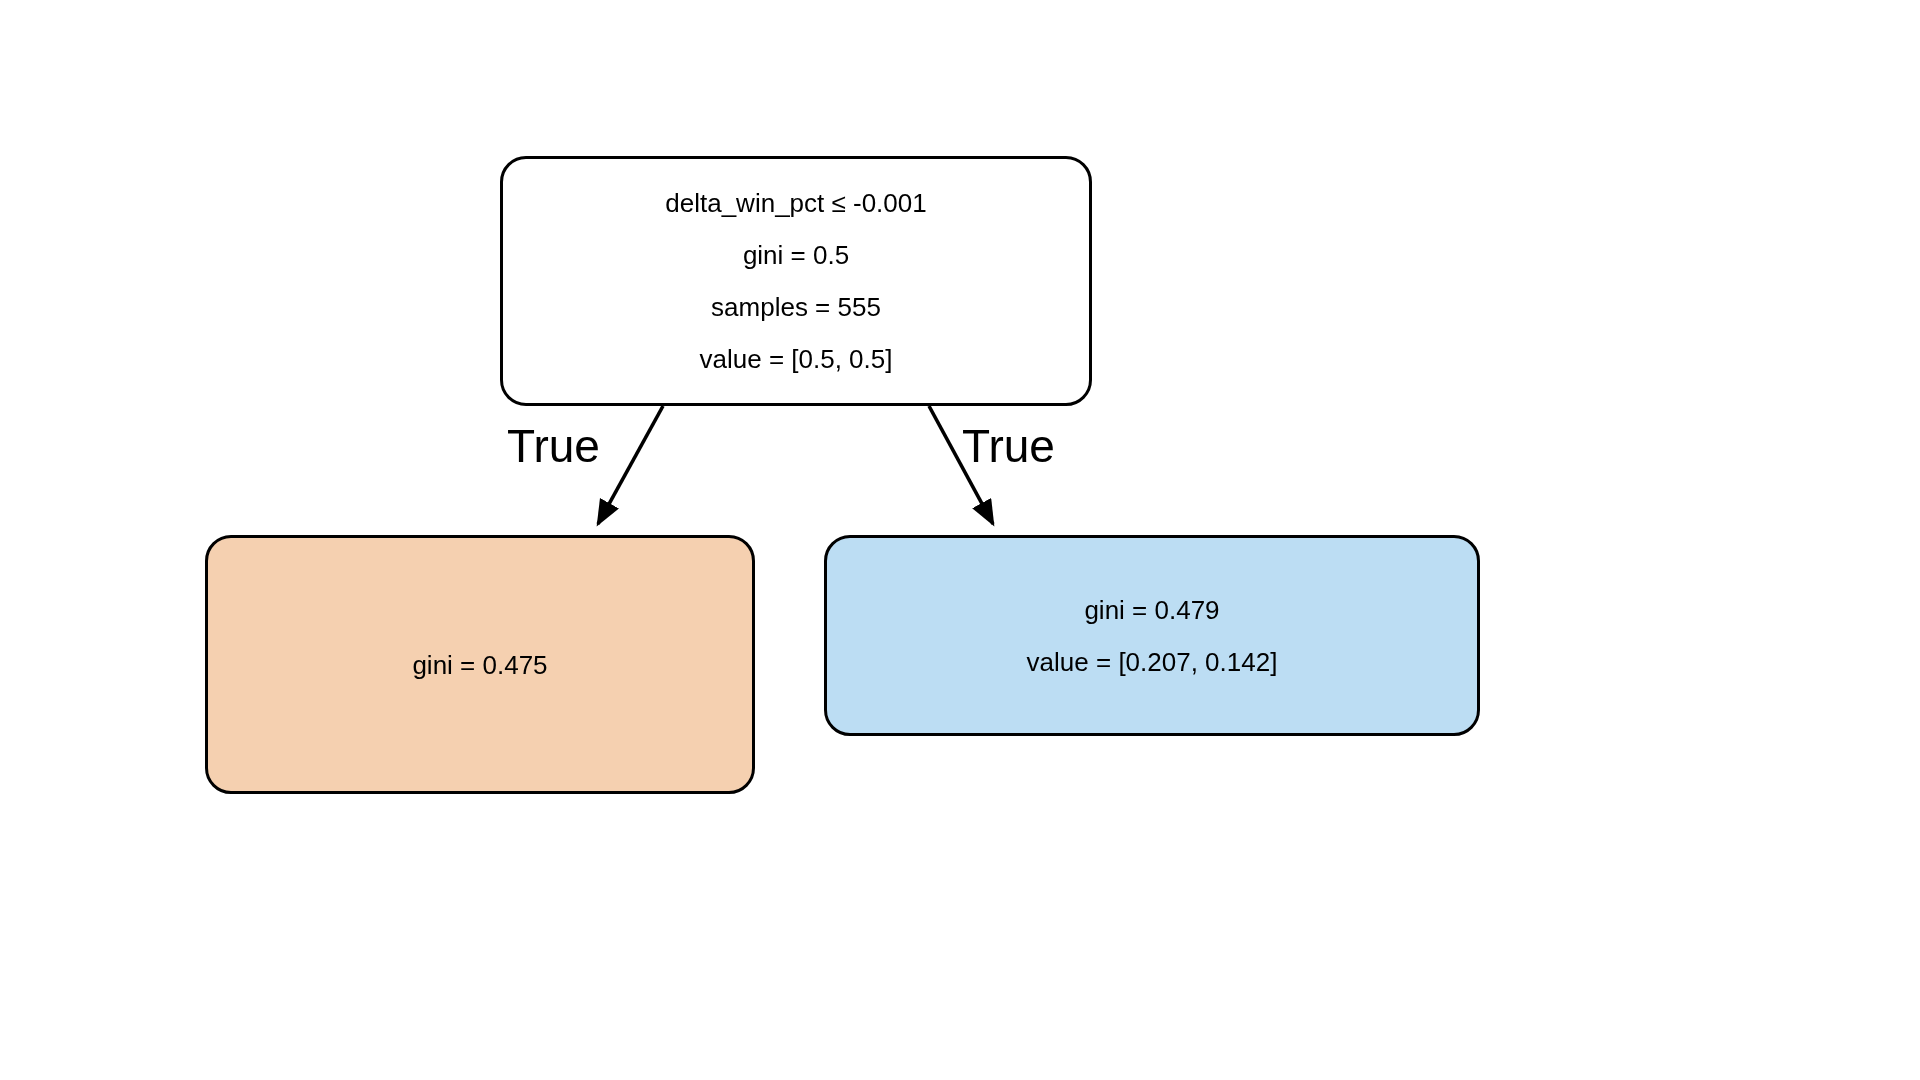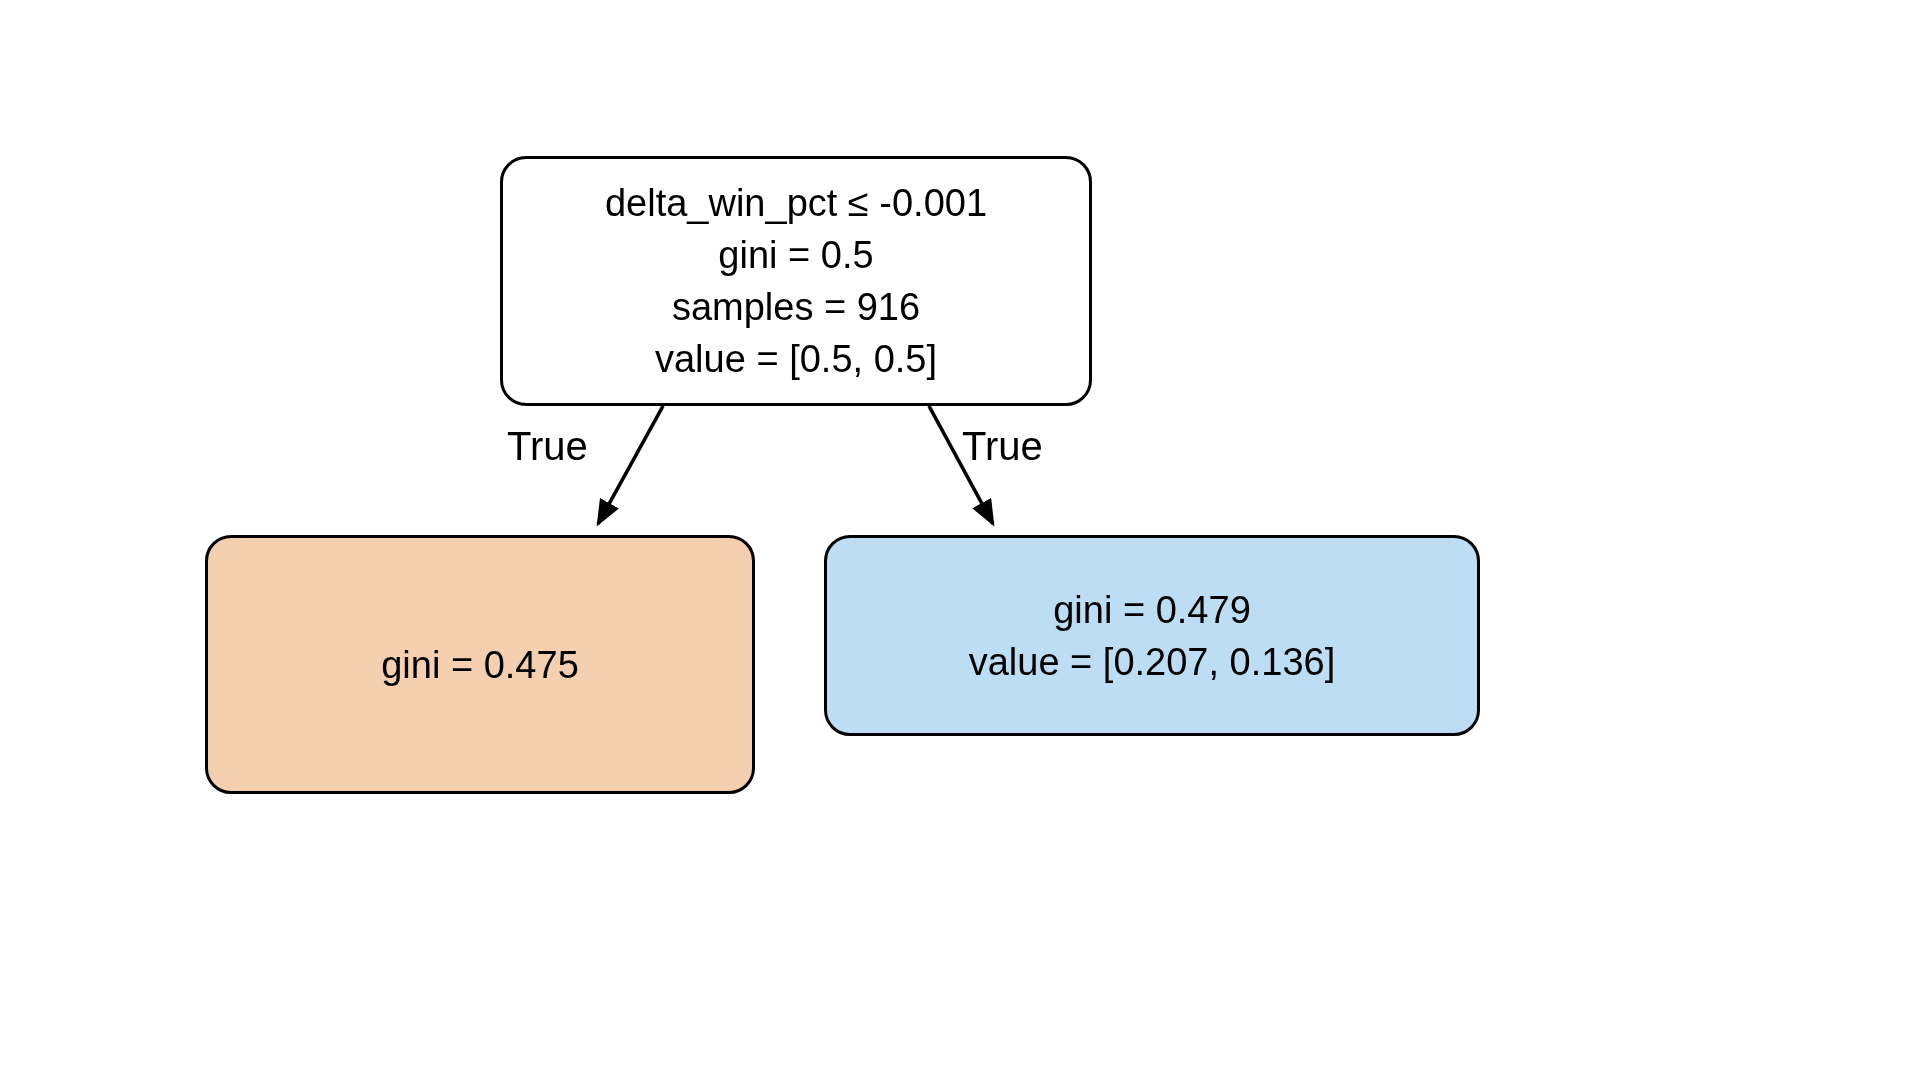--- a/index.html
+++ b/index.html
@@ -35,21 +35,21 @@
     border-radius: 26px;
     display: flex;
     flex-direction: column;
     align-items: center;
     justify-content: center;
     padding: 6px 16px;
     text-align: center;
     color: #000000;
   }
   .node-line {
-    font-size: 38px;
+    font-size: 26px;
     line-height: 52px;
     white-space: nowrap;
     letter-spacing: 0px;
   }
   #node-root {
     left: 500px;
     top: 156px;
     width: 592px;
     height: 250px;
     background: #ffffff;
@@ -63,21 +63,21 @@
   }
   #node-leaf-right {
     left: 824px;
     top: 535px;
     width: 656px;
     height: 201px;
     background: #bcddf3;
   }
   .edge-label {
     position: absolute;
-    font-size: 40px;
+    font-size: 46px;
     line-height: 46px;
     color: #000000;
     white-space: nowrap;
   }
   #edge-label-true {
     left: 507px;
     top: 423px;
   }
   #edge-label-false {
     left: 962px;
@@ -95,30 +95,30 @@
         <path d="M0,0 L7.4,3 L0,6 z" fill="#000000"></path>
       </marker>
     </defs>
     <line x1="663" y1="406" x2="598" y2="524" stroke="#000000" stroke-width="3.6" marker-end="url(#arrowhead)"></line>
     <line x1="929" y1="406" x2="993" y2="524" stroke="#000000" stroke-width="3.6" marker-end="url(#arrowhead)"></line>
   </svg>
 
   <div class="tree-node" id="node-root" style="background: rgb(255, 255, 255);">
     <div class="node-line">delta_win_pct ≤ -0.001</div>
     <div class="node-line">gini = 0.5</div>
-    <div class="node-line">samples = 916</div>
+    <div class="node-line">samples = 555</div>
     <div class="node-line">value = [0.5, 0.5]</div>
   </div>
 
   <div class="edge-label" id="edge-label-true">True</div>
 
   <div class="edge-label" id="edge-label-false">True</div>
 
   <div class="tree-node" id="node-leaf-left" style="background: rgb(245, 208, 176);">
     <div class="node-line">gini = 0.475</div>
   </div>
 
   <div class="tree-node" id="node-leaf-right" style="background: rgb(188, 221, 243);">
     <div class="node-line">gini = 0.479</div>
-    <div class="node-line">value = [0.207, 0.136]</div>
+    <div class="node-line">value = [0.207, 0.142]</div>
   </div>
 
 </div>
 
 </body></html>

